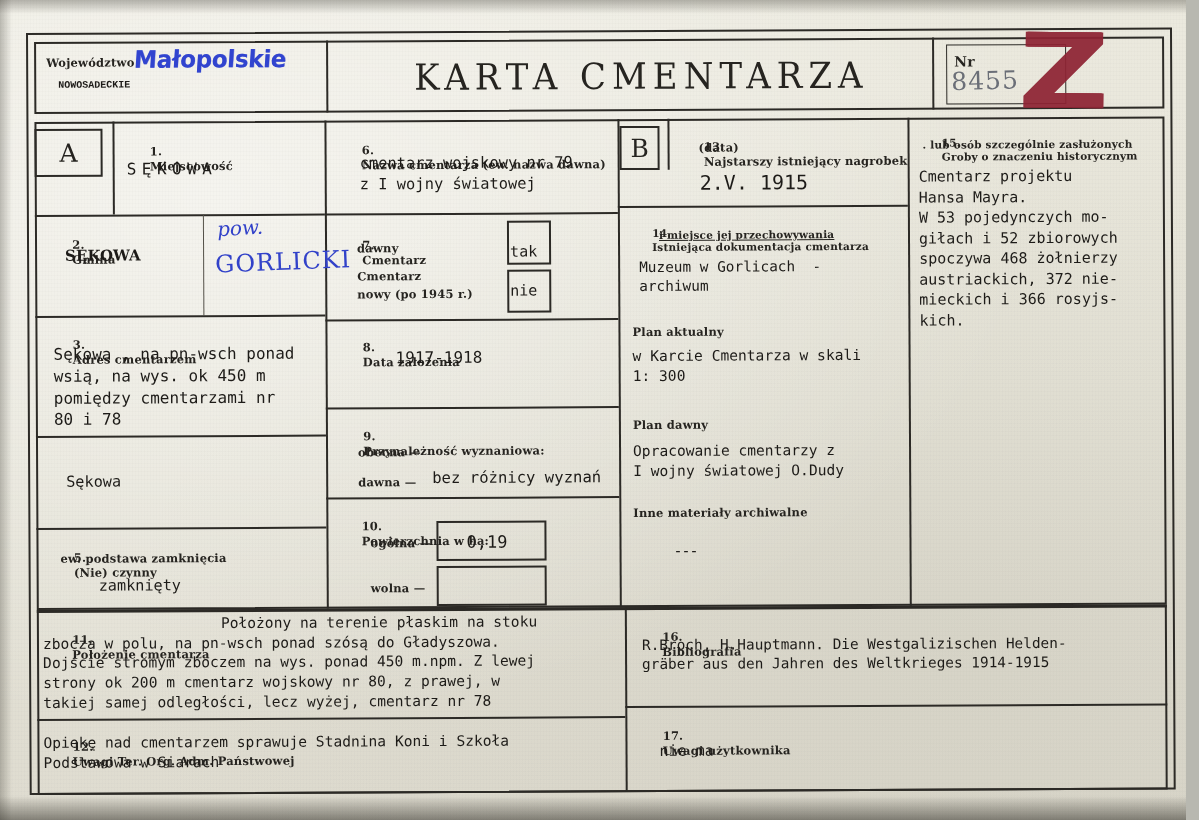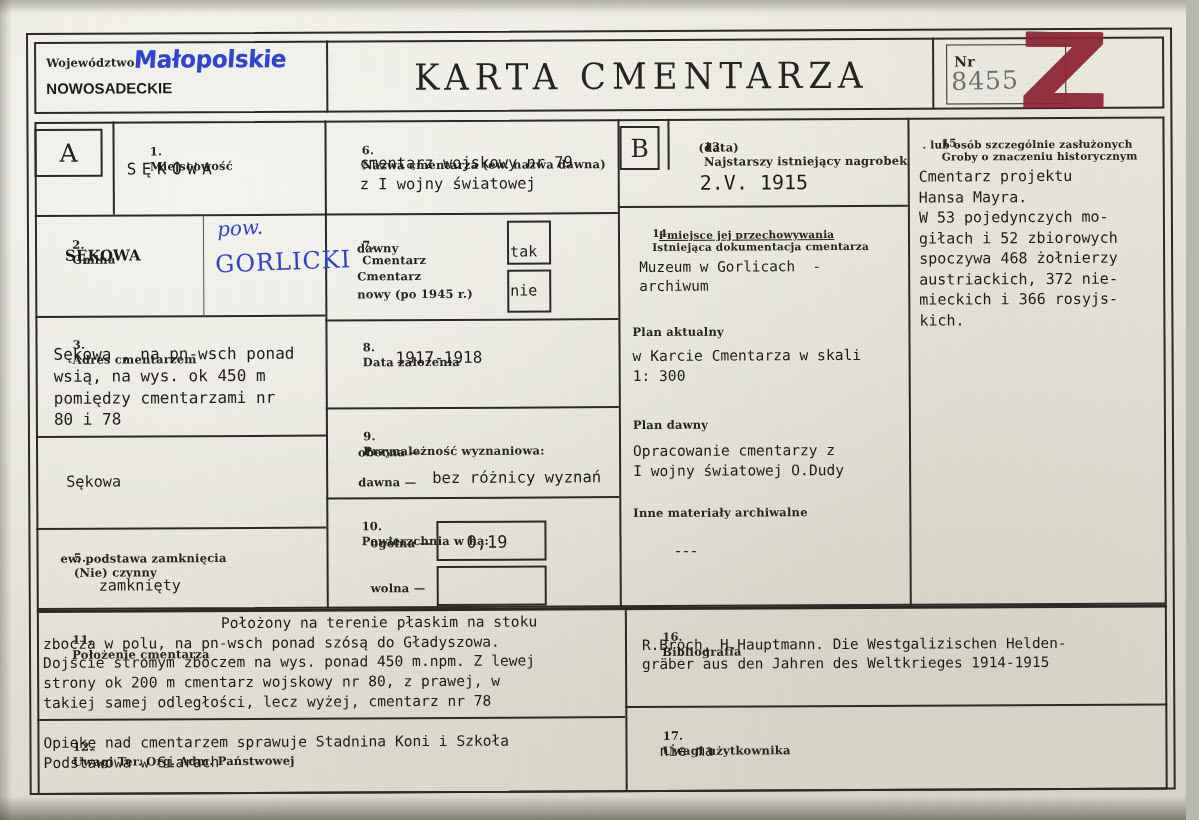--- a/index.html
+++ b/index.html
@@ -186,21 +186,21 @@
 
     <div class="box" style="left:0; top:0; width:1146px; height:762px;"></div>
 
     <div class="box" style="left:8px; top:9px; width:1130px; height:72px;"></div>
 
     <div class="vline" style="left:300px; top:9px; height:72px;"></div>
     <div class="vline" style="left:906px; top:9px; height:72px;"></div>
 
     <div class="lbl" style="left:20px; top:23px;">Województwo</div>
     <div class="ink" id="stamp-woj" style="left:108px; top:14px;">Małopolskie</div>
-    <div class="type" style="left:20px; top:46px; font-size:15px; font-family:Liberation Sans, sans-serif; font-weight:bold; letter-spacing:0px;">NOWOSADECKIE</div>
+    <div class="type" style="left:32px; top:46px; font-size:10px; font-family:Liberation Mono, monospace; font-weight:bold; letter-spacing:0px;">NOWOSADECKIE</div>
 
     <div id="title" style="left:388px; top:26px;">KARTA CMENTARZA</div>
 
     <div class="box" style="left:920px; top:16px; width:120px; height:60px; border-width:1.5px;"></div>
     <div class="lbl" style="left:928px; top:24px; font-size:14px;">Nr</div>
     <div class="ink" id="nr-value" style="left:925px; top:38px;">8455</div>
 
     <div id="z-stamp" style="left:1000px; top:-8px;">Z</div>
 
     <div class="box" style="left:8px; top:89px; width:1130px; height:488px;"></div>

